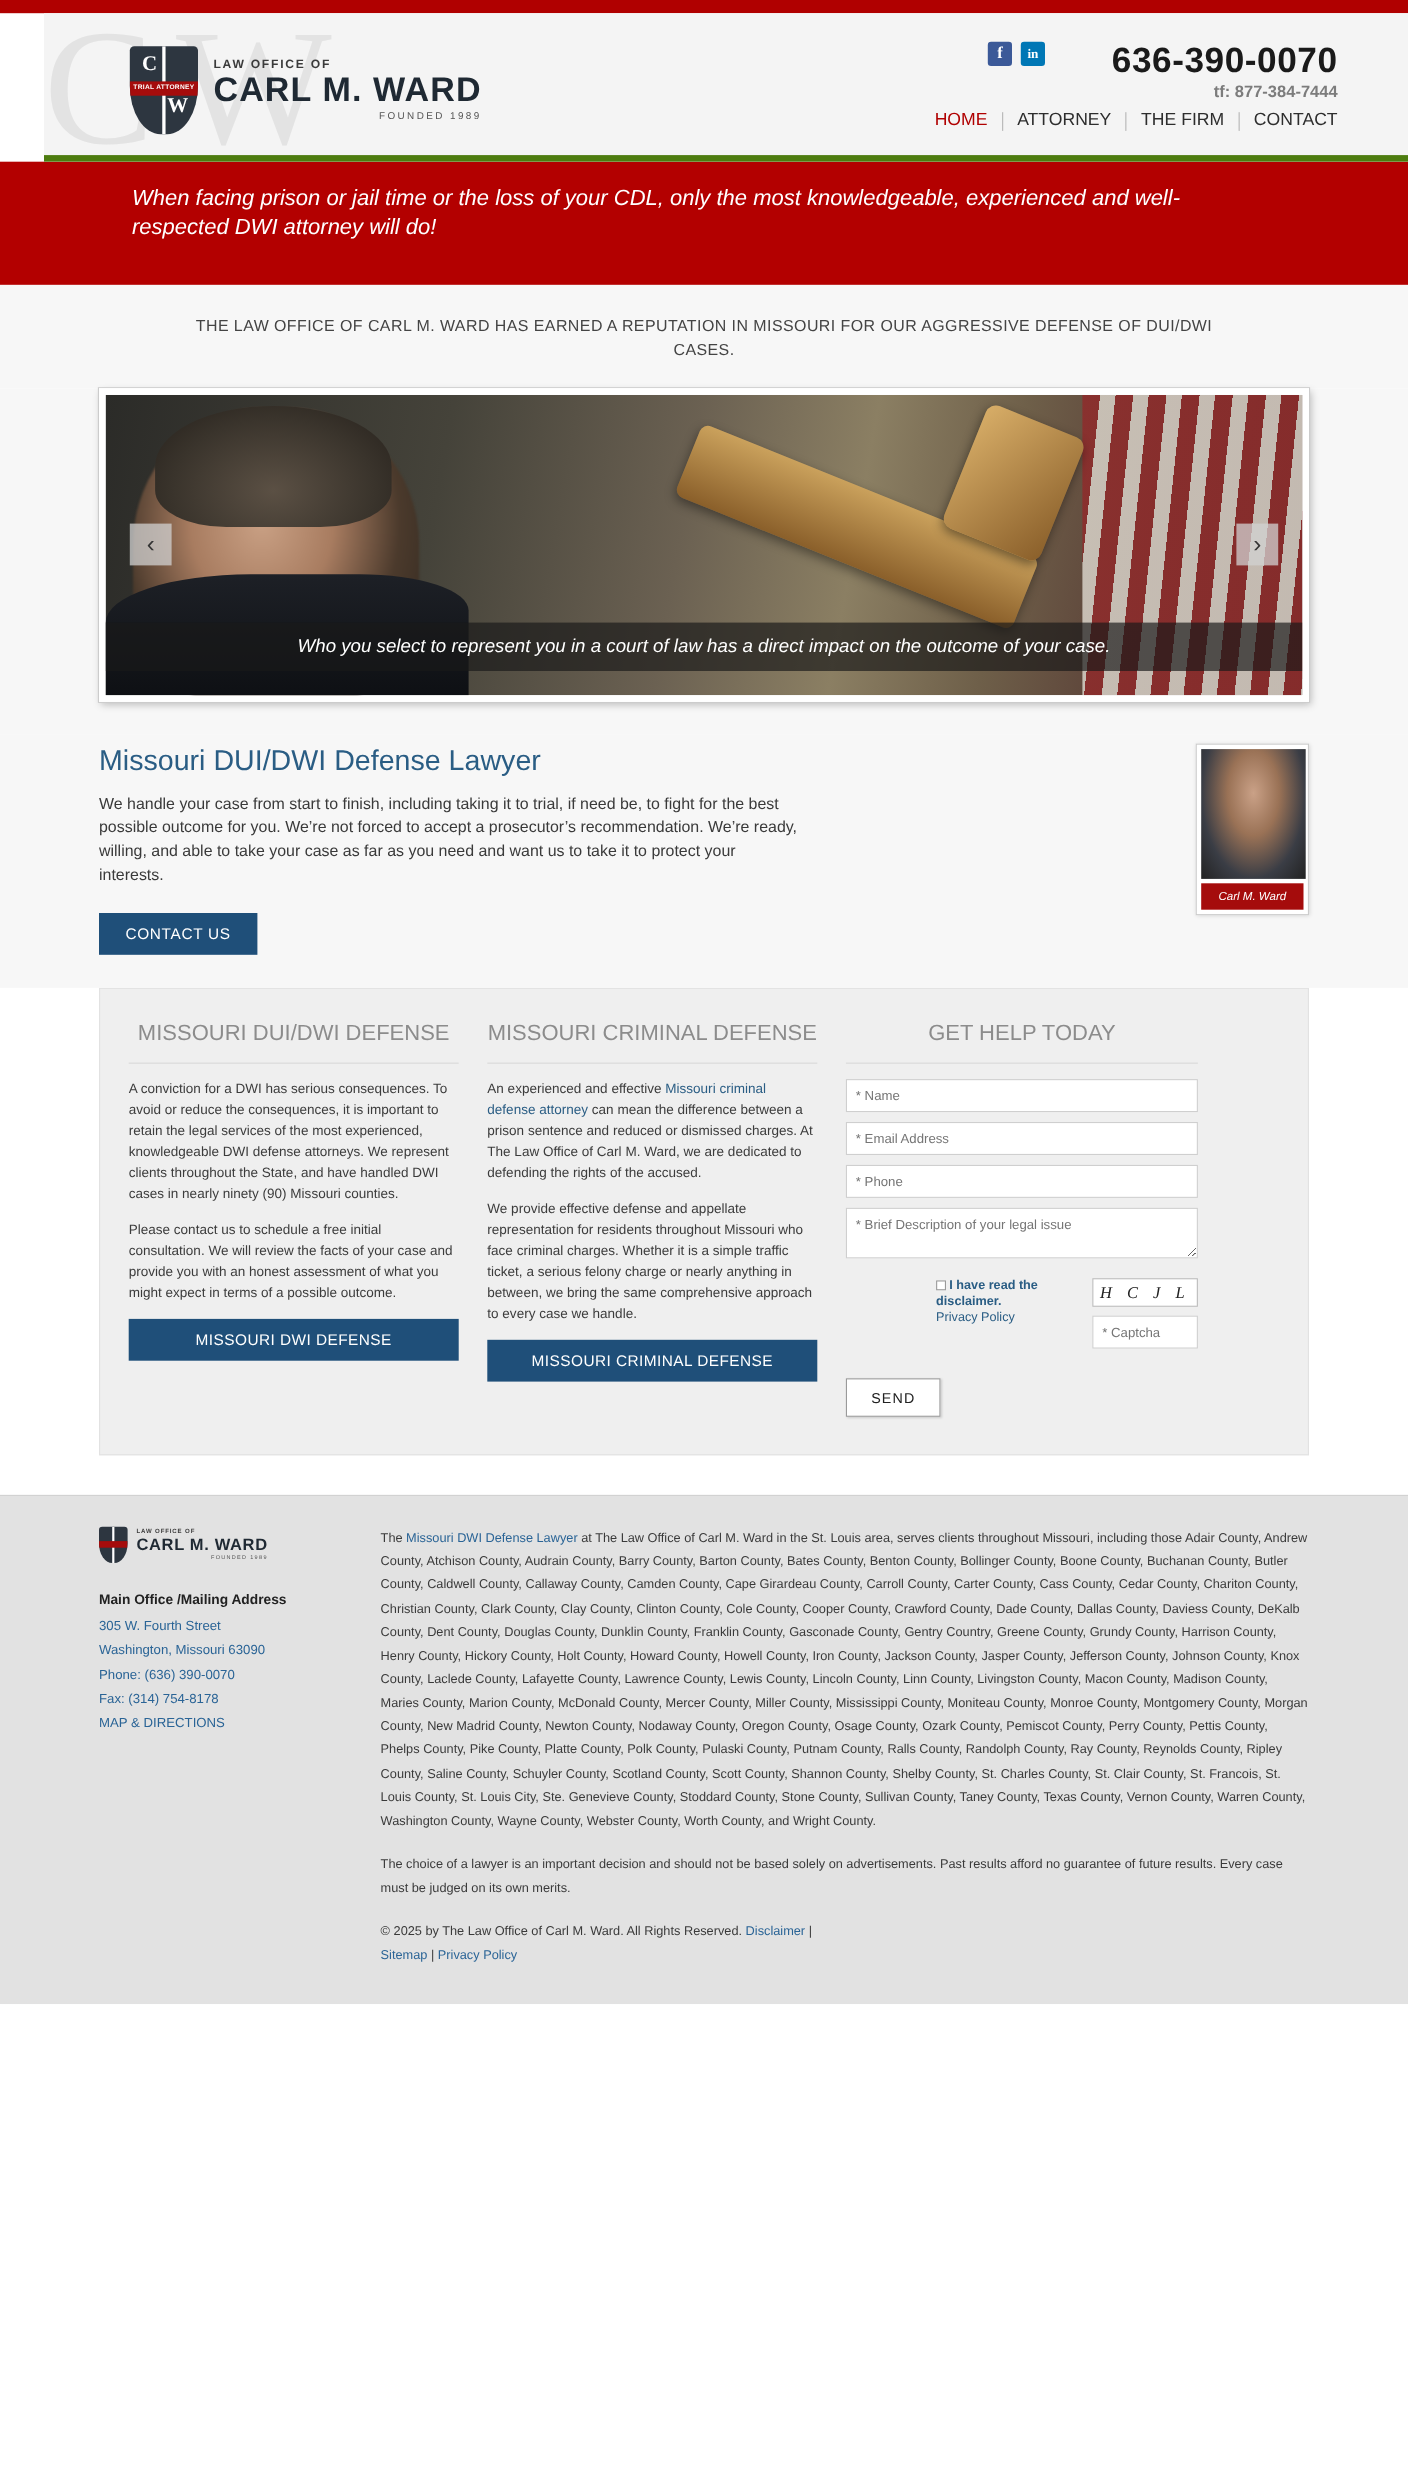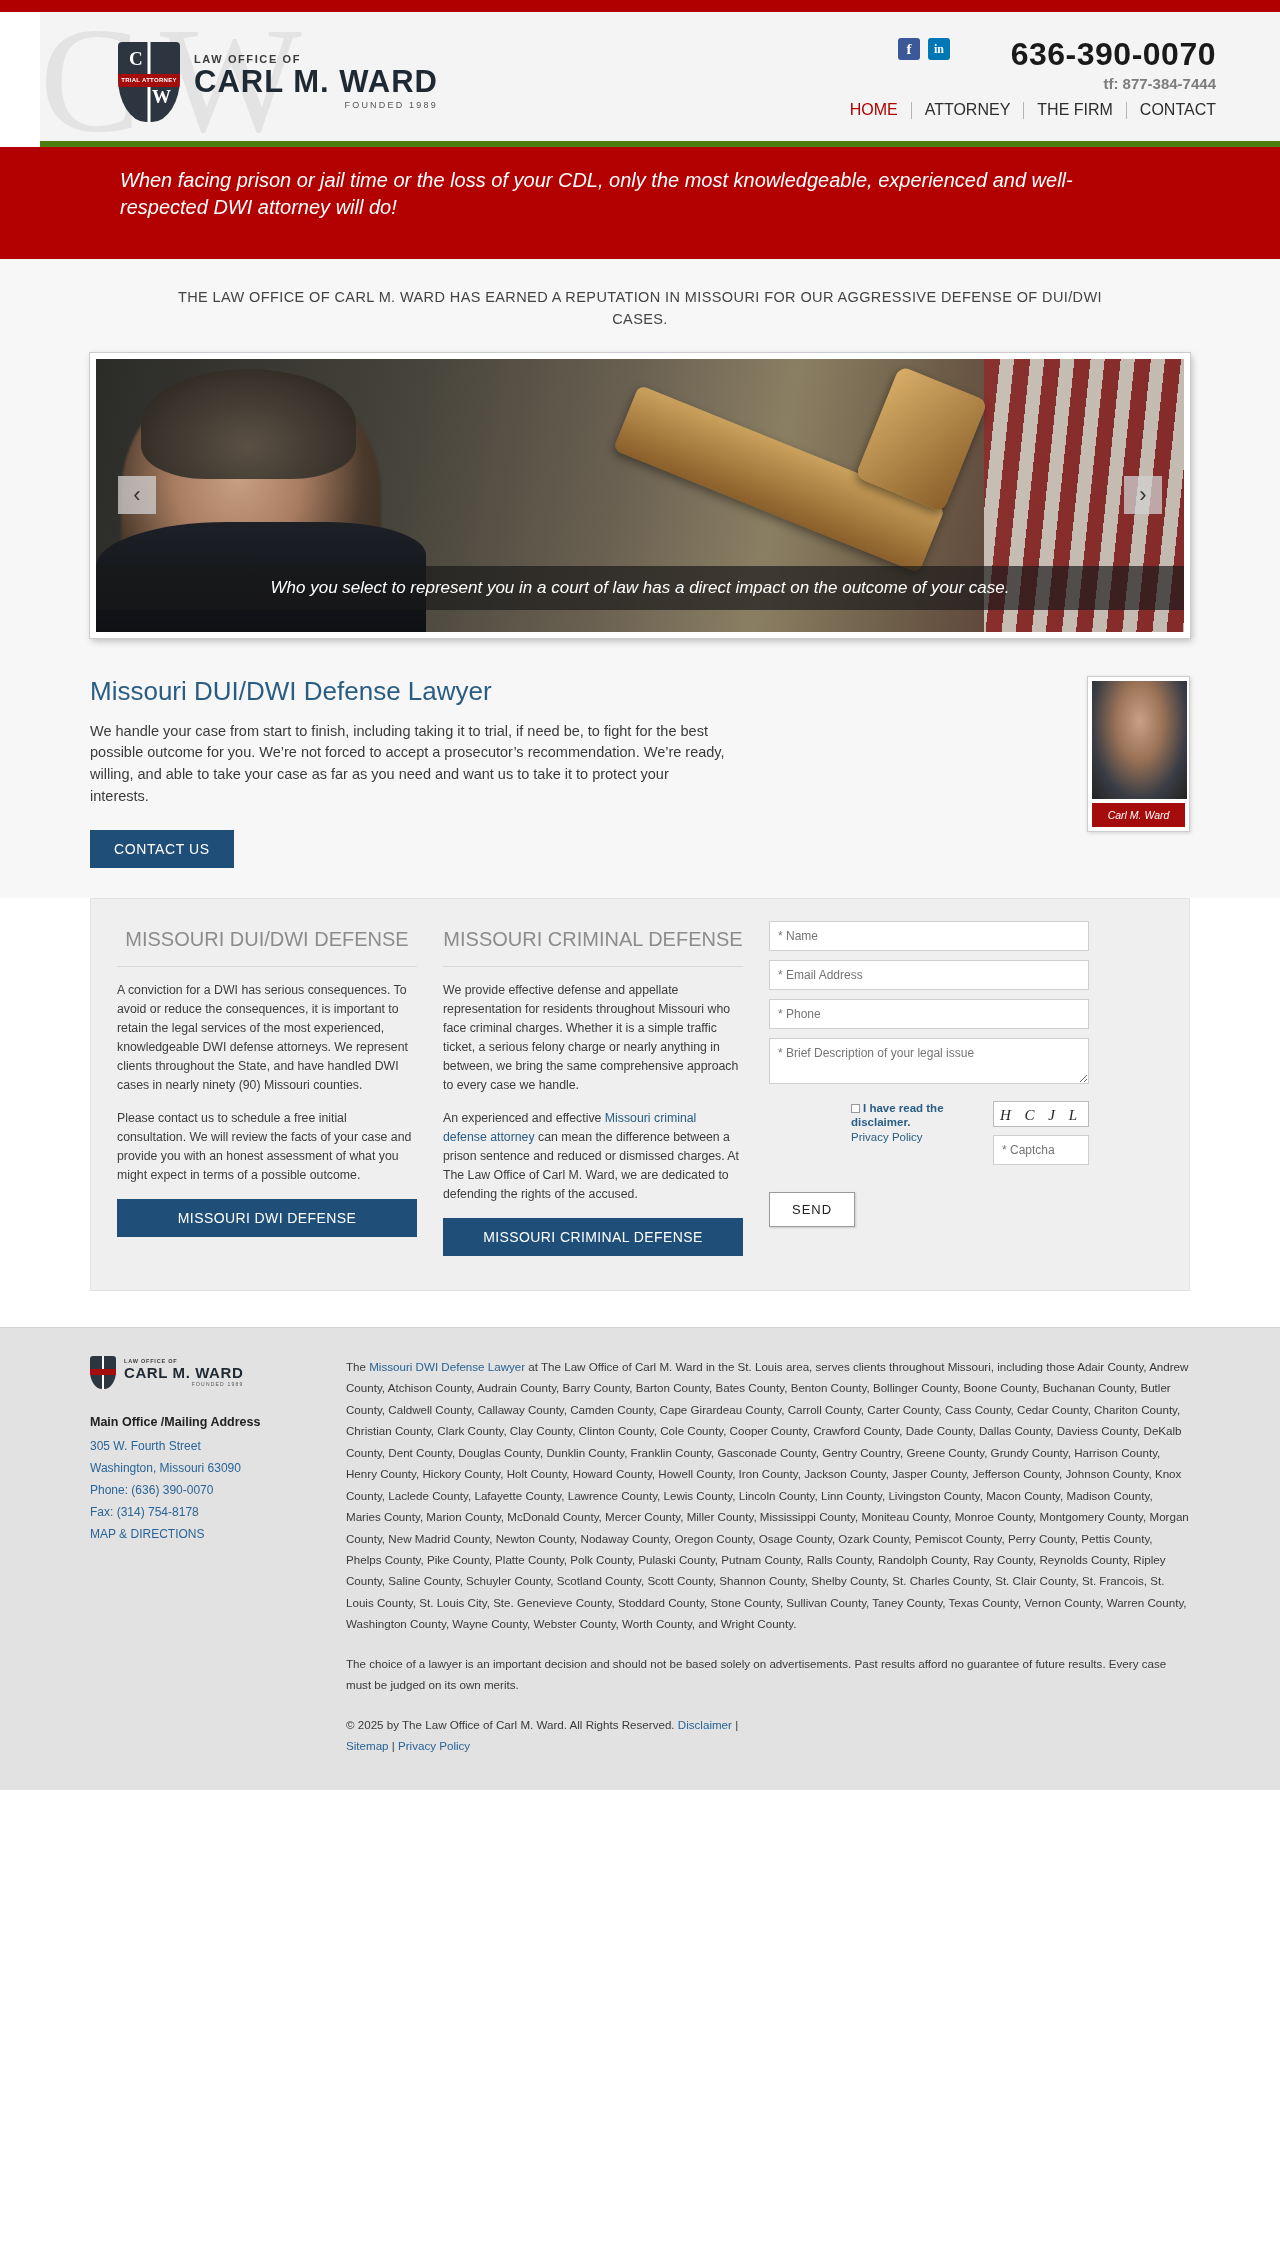--- a/index.html
+++ b/index.html
@@ -383,27 +383,28 @@
       <div class="col-body">
         <p>A conviction for a DWI has serious consequences. To avoid or reduce the consequences, it is important to retain the legal services of the most experienced, knowledgeable DWI defense attorneys. We represent clients throughout the State, and have handled DWI cases in nearly ninety (90) Missouri counties.</p>
         <p>Please contact us to schedule a free initial consultation.  We will review the facts of your case and provide you with an honest assessment of what you might expect in terms of a possible outcome.</p>
       </div>
       <a href="#" class="btn-block">MISSOURI DWI DEFENSE</a>
     </div>
 
     <div class="col">
       <div class="col-title">MISSOURI CRIMINAL DEFENSE</div>
       <div class="col-body">
+        <p><span>An experienced and effective </span><a href="#">Missouri criminal defense attorney</a><span> can mean the difference between a prison sentence and reduced or dismissed charges. At The Law Office of Carl M. Ward, we are dedicated to defending the rights of the accused.</span></p>
         <p>We provide effective defense and appellate representation for residents throughout Missouri who face criminal charges. Whether it is a simple traffic ticket, a serious felony charge or nearly anything in between, we bring the same comprehensive approach to every case we handle.</p>
-        <p><span>An experienced and effective </span><a href="#">Missouri criminal defense attorney</a><span> can mean the difference between a prison sentence and reduced or dismissed charges. At The Law Office of Carl M. Ward, we are dedicated to defending the rights of the accused.</span></p>
       </div>
       <a href="#" class="btn-block">MISSOURI CRIMINAL DEFENSE</a>
     </div>
 
     <div class="col wide">
+      <div class="col-title">GET HELP TODAY</div>
       <div class="frm">
         <input type="text" placeholder="* Name" style="">
         <input type="text" placeholder="* Email Address" style="">
         <input type="text" placeholder="* Phone" style="">
         <textarea placeholder="* Brief Description of your legal issue" style=""></textarea>
 
         <div class="frm-row">
           <div class="disc">
             <span class="chk"></span><span class="bold">I have read the disclaimer.</span><br>
             <a href="#">Privacy Policy</a>

